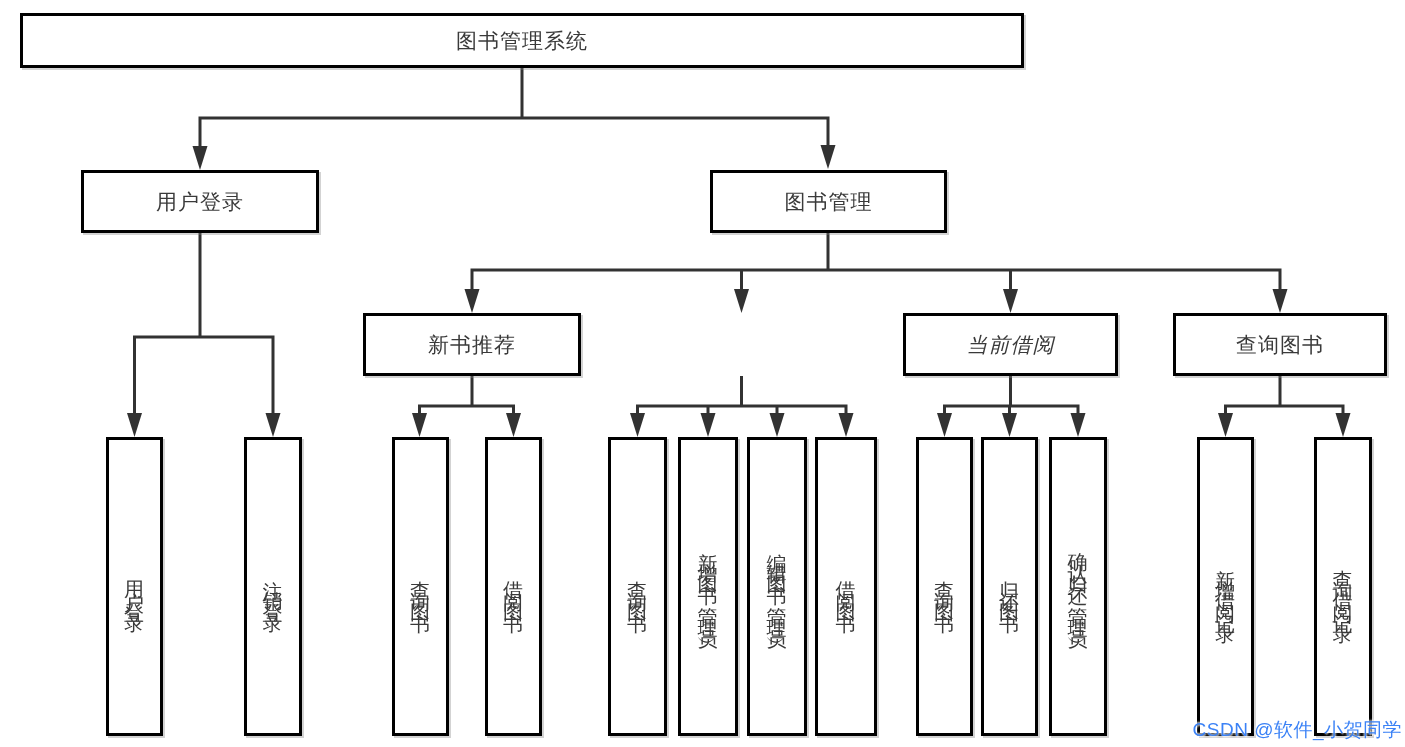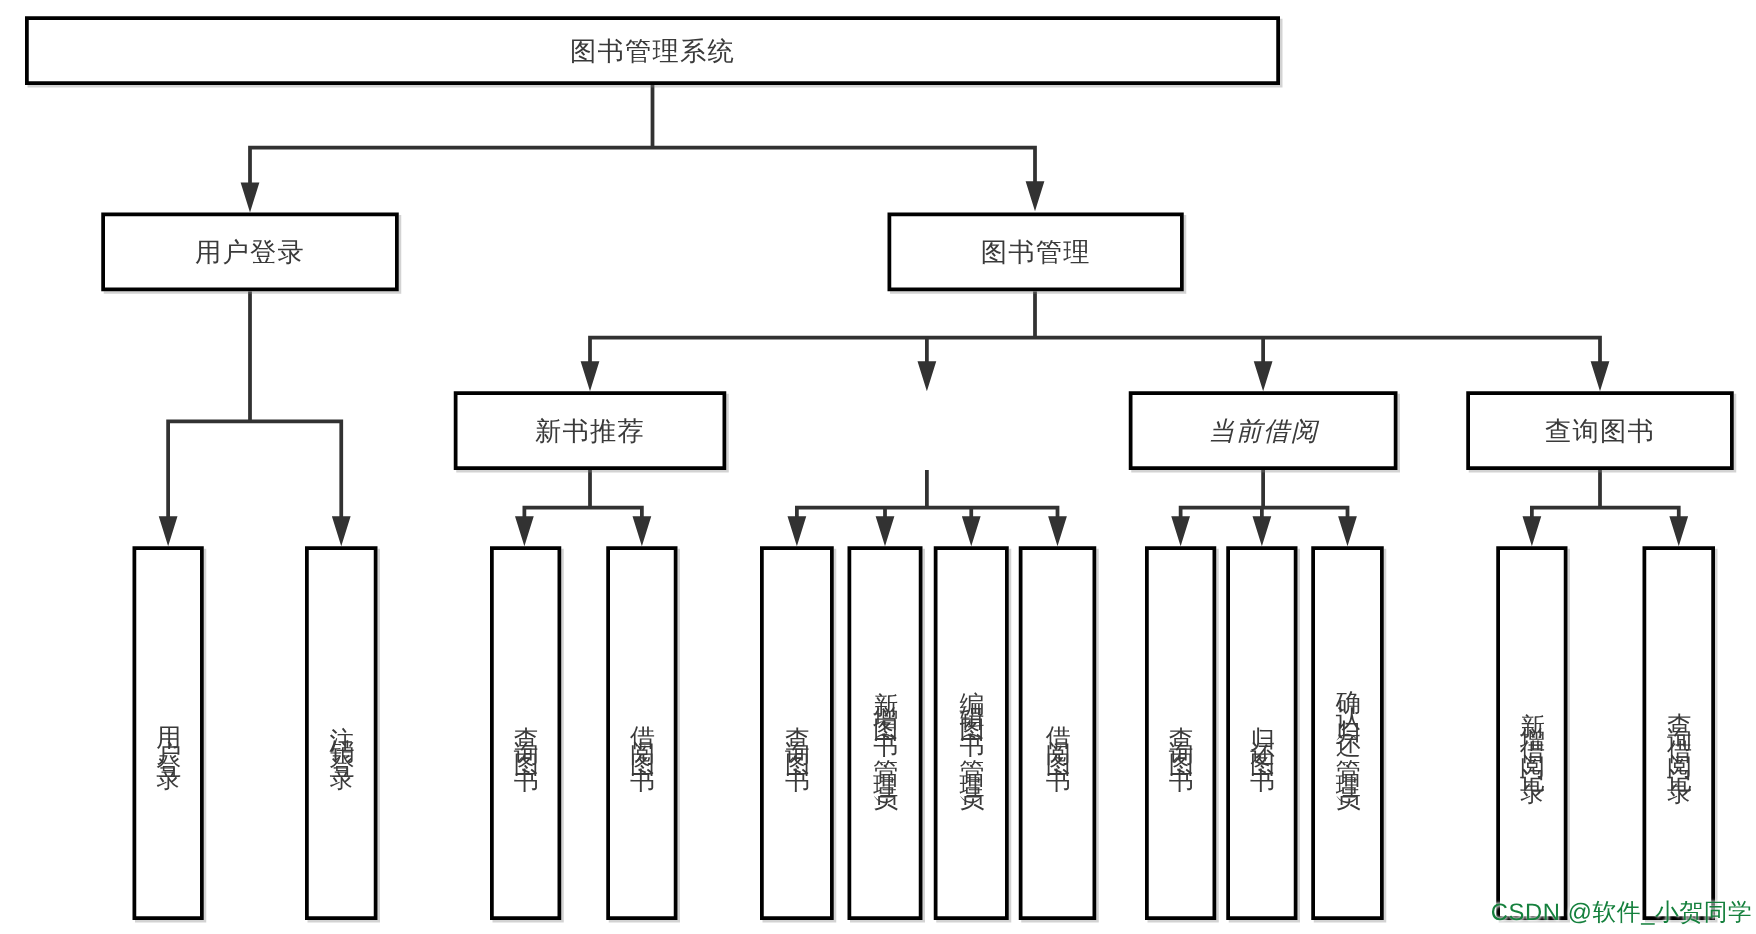--- a/index.html
+++ b/index.html
@@ -42,21 +42,21 @@
     text-orientation: mixed;
     letter-spacing: 11px;
     line-height: 1;
     white-space: nowrap;
   }
   #watermark {
     position: absolute;
     right: 3px;
     bottom: 4px;
     z-index: 3;
-    color: #15803d;
+    color: #3b82f6;
     font-size: 19px;
     letter-spacing: 0.5px;
     white-space: nowrap;
     text-shadow: 1px 1px 2px rgba(255,255,255,0.95), -1px -1px 2px rgba(255,255,255,0.95);
   }
 </style>
 </head>
 <body>
 
 <div id="stage">

